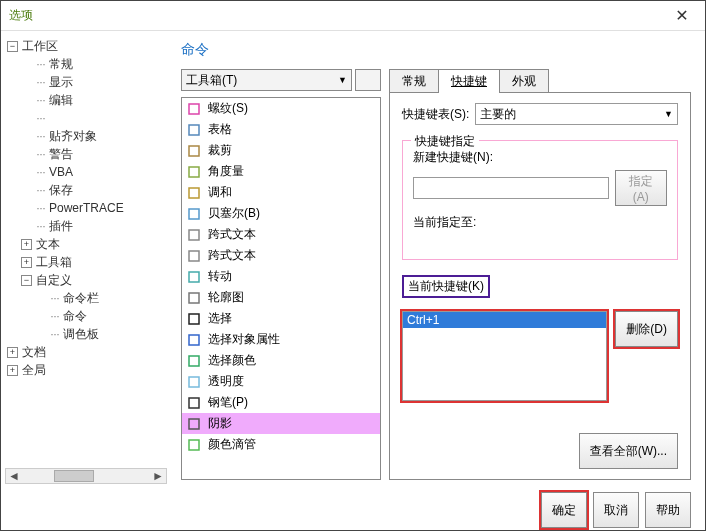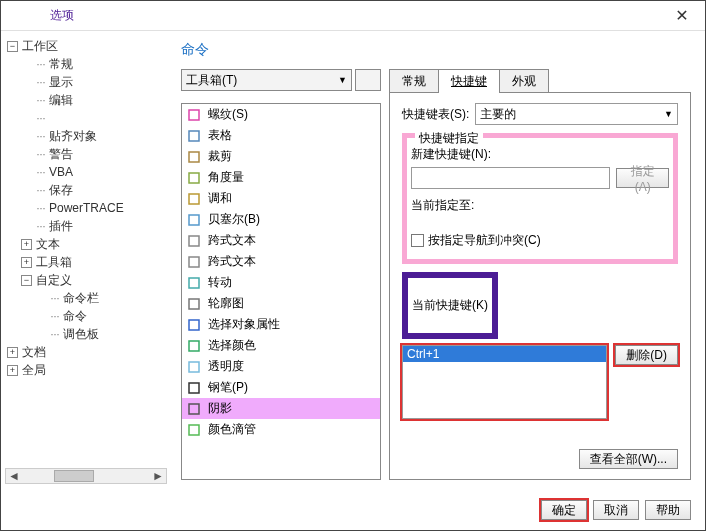--- a/index.html
+++ b/index.html
@@ -1,64 +1,64 @@
 <!DOCTYPE html>
 <html><head>
 <meta charset="utf-8">
 <style>
 * { box-sizing: border-box; margin: 0; padding: 0; font-family: "Microsoft YaHei", "SimSun", sans-serif; font-size: 12px; }
 body { background: #fff; width: 706px; height: 531px; overflow: hidden; border: 1px solid #444; display: flex; flex-direction: column; }
 .titlebar { height: 30px; background: #fff; display: flex; align-items: center; padding: 0 8px; border-bottom: 1px solid #e0e0e0; }
-.titlebar .title { flex: 1; color: #4c1d95; margin-left: 41px; }
+.titlebar .title { flex: 1; color: #4d7c0f; }
 .titlebar .close { width: 30px; text-align: center; font-size: 16px; color: #333; cursor: pointer; }
 .body { flex: 1; display: flex; padding: 0; overflow: hidden; }
 .tree-panel { width: 170px; border-right: 0; padding: 6px 4px; display: flex; flex-direction: column; }
 .tree { flex: 1; overflow: auto; color: #333; line-height: 16px; }
 .tree ul { list-style: none; padding-left: 14px; }
 .tree > ul { padding-left: 2px; }
 .tree .node { display: flex; align-items: center; gap: 2px; padding: 1px 0; white-space: nowrap; }
 .tree .dots { color: #888; letter-spacing: -1px; margin-right: 2px; }
 .tree .toggle { width: 11px; height: 11px; border: 1px solid #888; display: inline-flex; align-items: center; justify-content: center; font-size: 9px; line-height: 9px; color: #333; margin-right: 2px; cursor: pointer; }
 .tree .spacer { display: inline-block; width: 13px; }
 .tree-scroll { height: 16px; margin-top: 4px; display: flex; align-items: center; background: #f0f0f0; border: 1px solid #ccc; }
 .tree-scroll .arrow { width: 16px; text-align: center; color: #555; cursor: pointer; }
 .tree-scroll .track { flex: 1; position: relative; height: 100%; }
 .tree-scroll .thumb { position: absolute; left: 25%; width: 40px; top: 1px; bottom: 1px; background: #cdcdcd; border: 1px solid #aaa; }
 .right { flex: 1; padding: 10px 14px 10px 10px; display: flex; flex-direction: column; overflow: hidden; }
 .page-heading { color: #1a6fc4; font-size: 14px; margin-bottom: 10px; }
 .middle { flex: 1; display: flex; gap: 8px; overflow: hidden; }
 .col-cmds { width: 200px; display: flex; flex-direction: column; }
-.combo-row { display: flex; gap: 3px; margin-bottom: 12px; border-radius: 11px; }
+.combo-row { display: flex; gap: 3px; margin-bottom: 6px; border-radius: 11px; }
 .combo { flex: 1; height: 22px; border: 1px solid #888; background: #f3f3f3; display: flex; align-items: center; padding: 0 4px; cursor: pointer; }
 .combo .arrow { margin-left: auto; font-size: 9px; }
 .iconbtn { width: 26px; height: 22px; border: 1px solid #888; background: #f3f3f3; display: flex; align-items: center; justify-content: center; cursor: pointer; }
 .cmdlist { flex: 1; border: 1px solid #888; overflow: auto; position: relative; }
 .cmdlist-inner { position: absolute; inset: 0; overflow-y: scroll; }
 .cmd { display: flex; align-items: center; gap: 6px; padding: 2px 4px; cursor: pointer; }
 .cmd.selected { background: #f0abfc; }
 .cmd .cicon { width: 16px; height: 16px; display: flex; align-items: center; justify-content: center; font-size: 12px; }
 .col-tabs { flex: 1; display: flex; flex-direction: column; }
 .tabbar { display: flex; height: 24px; position: relative; }
 .tabbar::after { content: ""; position: absolute; left:0; right:0; bottom:0; height:1px; background:#888; }
 .tab { padding: 3px 12px; border: 1px solid #888; border-bottom: none; background: #f0f0f0; margin-right: -1px; cursor: pointer; position: relative; }
 .tab.active { background: #fff; z-index: 2; text-decoration: underline; }
 .tab.active::after { content:""; position:absolute; left:0; right:0; bottom:-1px; height:2px; background:#fff; }
-.tabpage { flex: 1; border: 1px solid #888; border-top: none; padding: 10px 12px; display: flex; flex-direction: column; gap: 6px; overflow: hidden; }
+.tabpage { flex: 1; border: 1px solid #888; border-top: none; padding: 10px 12px; display: flex; flex-direction: column; gap: 13px; overflow: hidden; }
 .row { display: flex; align-items: center; gap: 6px; }
 .row label { white-space: nowrap; }
 .select { flex: 1; height: 22px; border: 1px solid #999; background: #fff; display: flex; align-items: center; padding: 0 4px; cursor: pointer; }
 .select .arrow { margin-left:auto; font-size:9px; }
-.groupbox { border: 5px solid #f9a8d4; padding: 8px 4px 10px; margin-top: 2px; position: relative; }
+.groupbox { border: 1px solid #f9a8d4; padding: 8px 10px 10px; margin-top: 2px; position: relative; }
 .groupbox .legend { position: absolute; top: -8px; left: 8px; background: #fff; padding: 0 4px; }
 .txt { width: 100%; height: 22px; border: 1px solid #999; padding: 0 4px; }
-.btn { height: 20px; padding: 0 10px; border: 1px solid #888; background: linear-gradient(#fcfcfc,#e6e6e6); cursor: pointer; display: inline-flex; align-items: center; }
+.btn { height: 36px; padding: 0 10px; border: 1px solid #888; background: linear-gradient(#fcfcfc,#e6e6e6); cursor: pointer; display: inline-flex; align-items: center; }
 .btn[disabled] { color: #999; cursor: default; }
 .hlred { outline: 2px solid #d33; outline-offset: 0; }
-.label-red { display: inline-block; border: 6px solid #4c1d95; padding: 19px 4px; }
-.shortcut-box { border: 1px solid #999; height: 74px; padding: 0; overflow:auto; }
+.label-red { display: inline-block; border: 2px solid #4c1d95; padding: 1px 4px; }
+.shortcut-box { border: 1px solid #999; height: 90px; padding: 0; overflow:auto; }
 .shortcut-box .item { background: #2f7bd9; color: #fff; padding: 1px 4px; }
 .shortcut-row { display:flex; gap:8px; align-items:flex-start; }
 .checkbox { display:flex; align-items:center; gap:4px; }
 .checkbox .box { width:13px; height:13px; border:1px solid #777; background:#fff; }
 .btnrow { display:flex; justify-content:flex-end; gap:6px; }
 .footer { height: 40px; display:flex; align-items:center; justify-content:flex-end; gap:6px; padding: 0 14px; border-top: 0; }
 .cicon svg { width:14px; height:14px; }
 </style>
 </head>
 <body>
@@ -312,20 +312,28 @@
                 <span class="cicon">
                   <svg viewBox="0 0 14 14">
                     <rect x="2" y="2" width="10" height="10" fill="none" stroke="#777" stroke-width="1.5"></rect>
                   </svg>
                 </span>
                 <span>轮廓图</span>
               </div>
               <div class="cmd">
                 <span class="cicon">
                   <svg viewBox="0 0 14 14">
+                    <rect x="2" y="2" width="10" height="10" fill="none" stroke="#222" stroke-width="1.5"></rect>
+                  </svg>
+                </span>
+                <span>选择</span>
+              </div>
+              <div class="cmd">
+                <span class="cicon">
+                  <svg viewBox="0 0 14 14">
                     <rect x="2" y="2" width="10" height="10" fill="none" stroke="#36c" stroke-width="1.5"></rect>
                   </svg>
                 </span>
                 <span>选择对象属性</span>
               </div>
               <div class="cmd">
                 <span class="cicon">
                   <svg viewBox="0 0 14 14">
                     <rect x="2" y="2" width="10" height="10" fill="none" stroke="#3a6" stroke-width="1.5"></rect>
                   </svg>
@@ -386,24 +394,20 @@
           <div class="groupbox">
             <div class="legend">快捷键指定</div>
             <label>新建快捷键(N):</label>
             <div class="row" style="margin-top:4px;">
               <input class="txt" style="">
               <button class="btn" disabled="">指定(A)</button>
             </div>
             <div style="height:8px"></div>
             <label>当前指定至:</label>
             <div style="height:18px"></div>
-            <div class="checkbox">
-              <span class="box"></span>
-              <span>按指定导航到冲突(C)</span>
-            </div>
           </div>
 
           <div style="margin-top:2px;">
             <span class="label-red">当前快捷键(K)</span>
           </div>
           <div class="shortcut-row">
             <div class="shortcut-box hlred" style="flex:1">
               <div class="item">Ctrl+1</div>
             </div>
             <button class="btn hlred">删除(D)</button>

